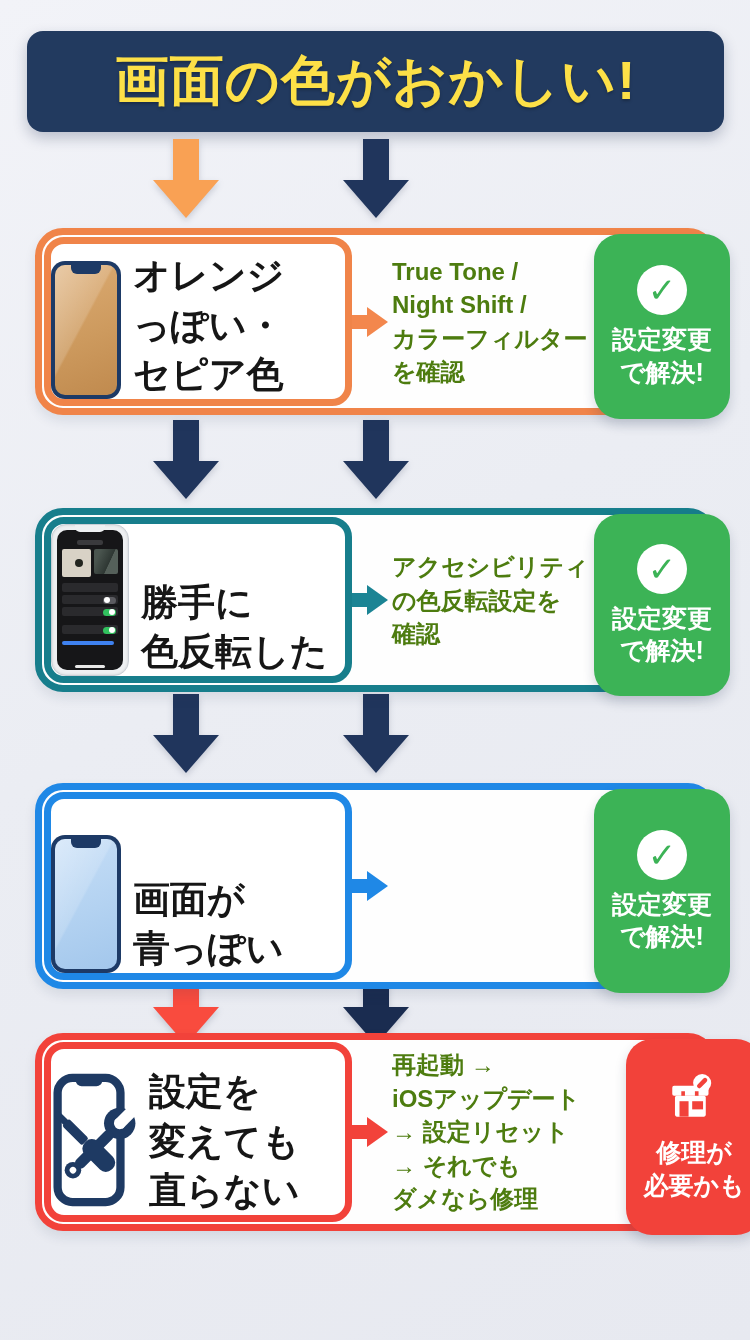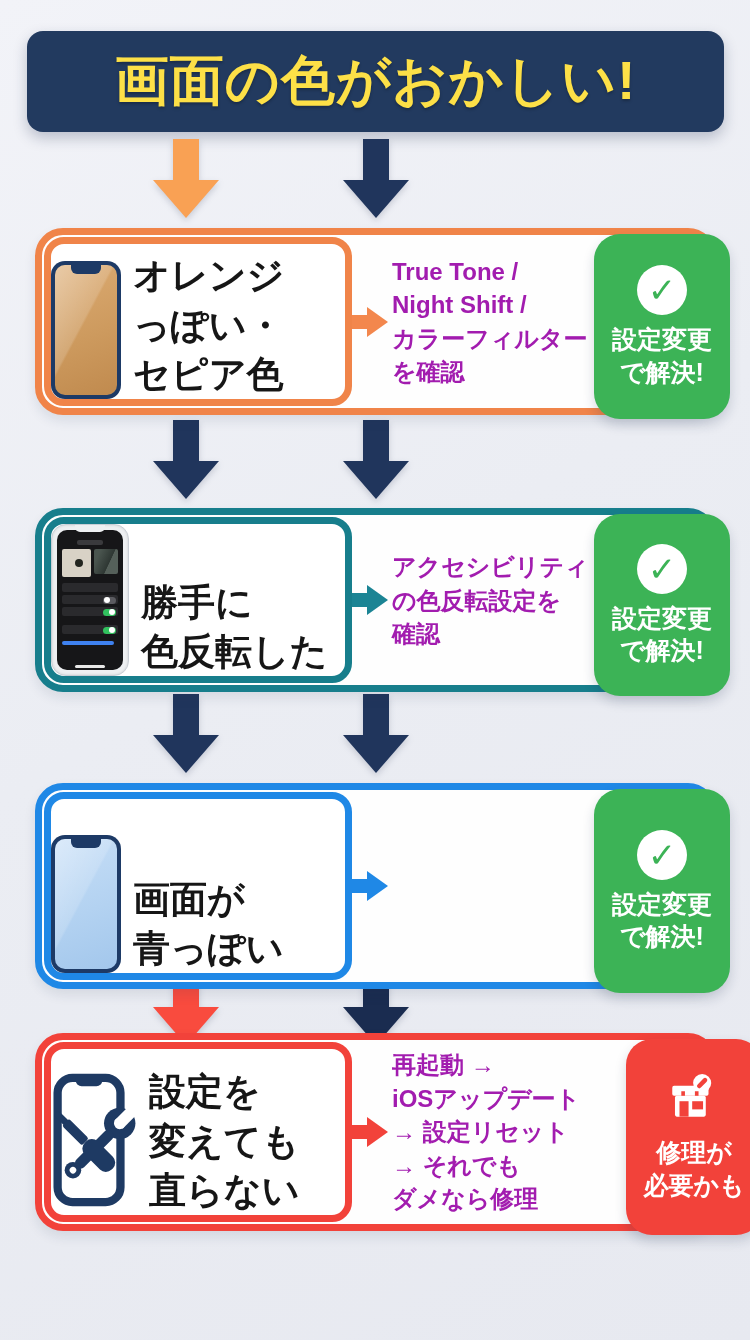--- a/index.html
+++ b/index.html
@@ -47,21 +47,21 @@
     font-size:37px; font-weight:900; color:#161616; line-height:1.33;
     white-space:pre-line; letter-spacing:0;
   }
   .mini-arrow { position:absolute; left:317px; top:50%; transform:translateY(-50%);
     display:flex; align-items:center; }
   .mini-arrow .stem { width:15px; height:14px; background:var(--mini); }
   .mini-arrow .head { width:0; height:0; border-top:15px solid transparent;
     border-bottom:15px solid transparent; border-left:21px solid var(--mini); }
   .action {
     position:absolute; left:357px; width:208px; top:50%; transform:translateY(-50%);
-    font-size:24px; font-weight:900; color:#a21caf; line-height:1.4; white-space:pre-line;
+    font-size:24px; font-weight:900; color:#4d7c0f; line-height:1.4; white-space:pre-line;
   }
   .badge {
     position:absolute; left:559px; width:136px; top:6px; bottom:-4px;
     border-radius:26px; display:flex; flex-direction:column; align-items:center;
     justify-content:center; gap:8px; box-shadow:0 6px 12px rgba(30,45,80,.18);
   }
   .badge-green { background:#3cb356; }
   .badge-red   { background:#f2423a;margin-left:32px; }
   .badge-text { color:#fff; font-size:25px; font-weight:900; line-height:1.3;
     text-align:center; white-space:pre-line; }

